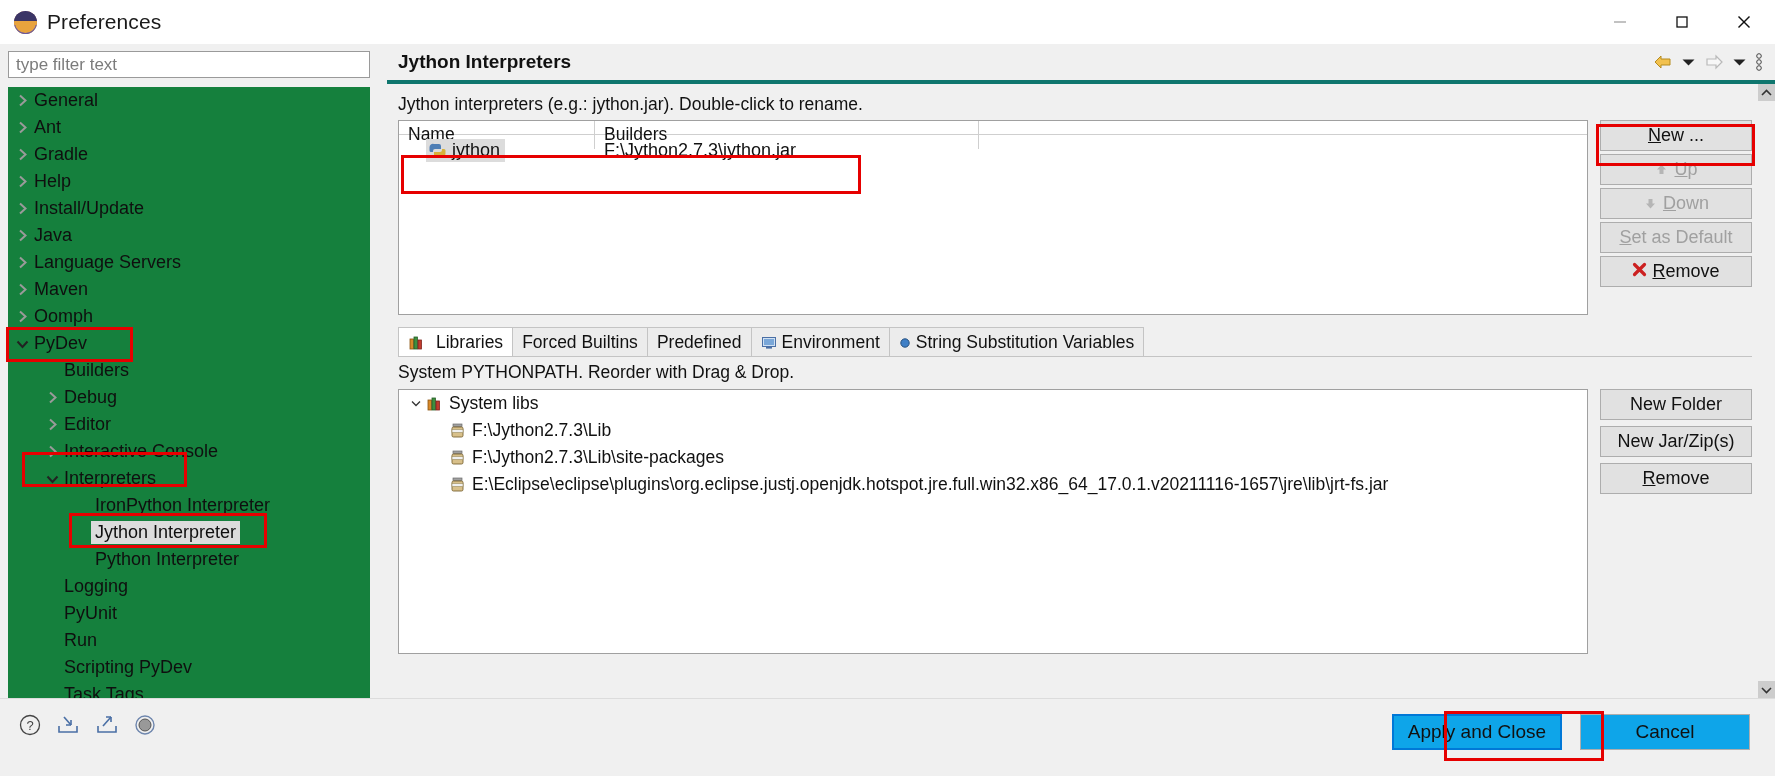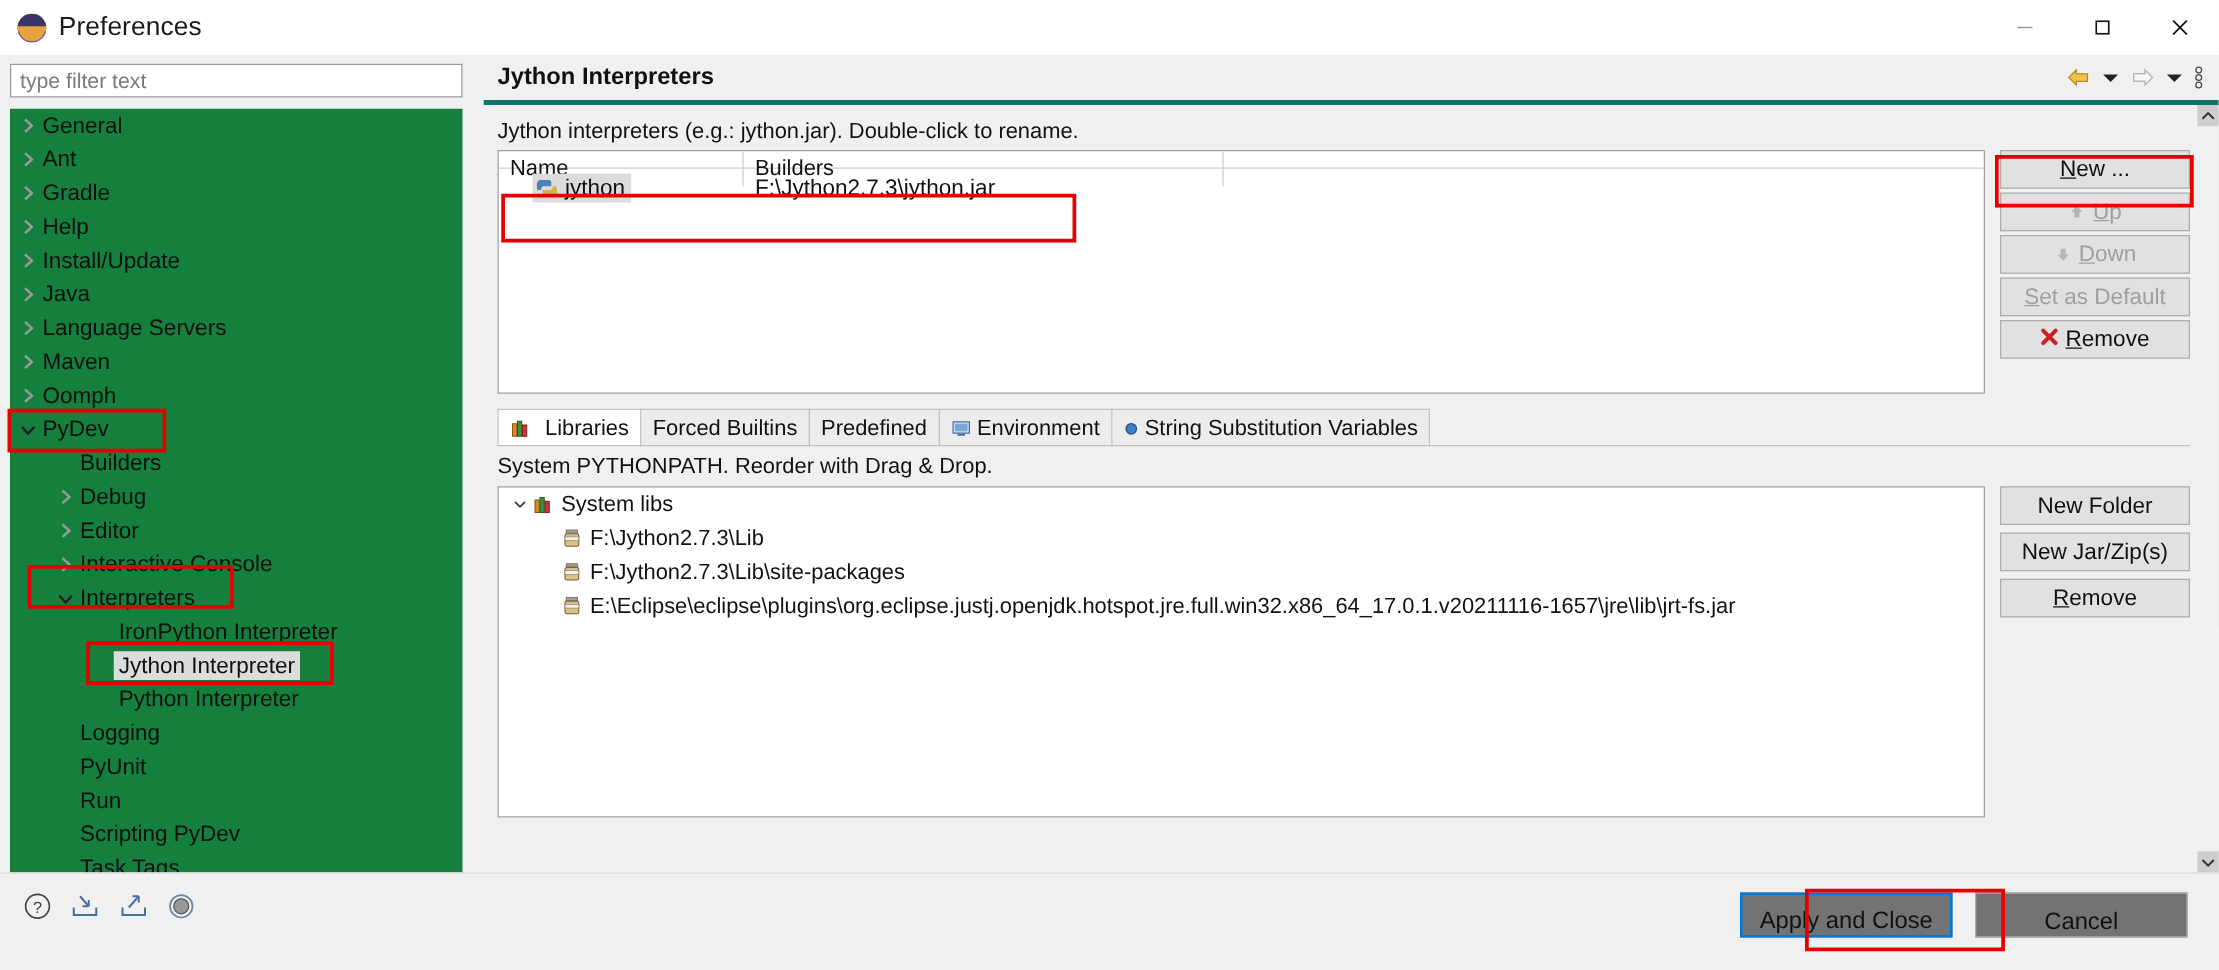--- a/index.html
+++ b/index.html
@@ -169,22 +169,22 @@
   }
 
   
   .footer {
     position: absolute; left: 0; top: 698px; width: 1775px; height: 78px;
     background: #f0f0f0; border-top: 1px solid #dcdcdc;
   }
   .footer-icons { position: absolute; left: 18px; top: 14px; display: flex; gap: 13px; align-items: center; }
   .footer-btns { position: absolute; right: 25px; top: 15px; display: flex; gap: 18px; }
   .fbtn {
-    width: 170px; height: 36px; background: #737373; border: 1px solid #adadad;
-    font-size: 19px; color: #111; display: flex; align-items: flex-end; justify-content: center;
+    width: 170px; height: 36px; background: #0ea5e9; border: 1px solid #adadad;
+    font-size: 19px; color: #111; display: flex; align-items: center; justify-content: center;
     font-family: "Liberation Sans", sans-serif;
   }
   .fbtn.focused { border: 2px solid #0078d7; }
 
   
   .annot {
     position: absolute; border: 3px solid #e60000; pointer-events: none; z-index: 50;
   }
 </style>
 </head>

